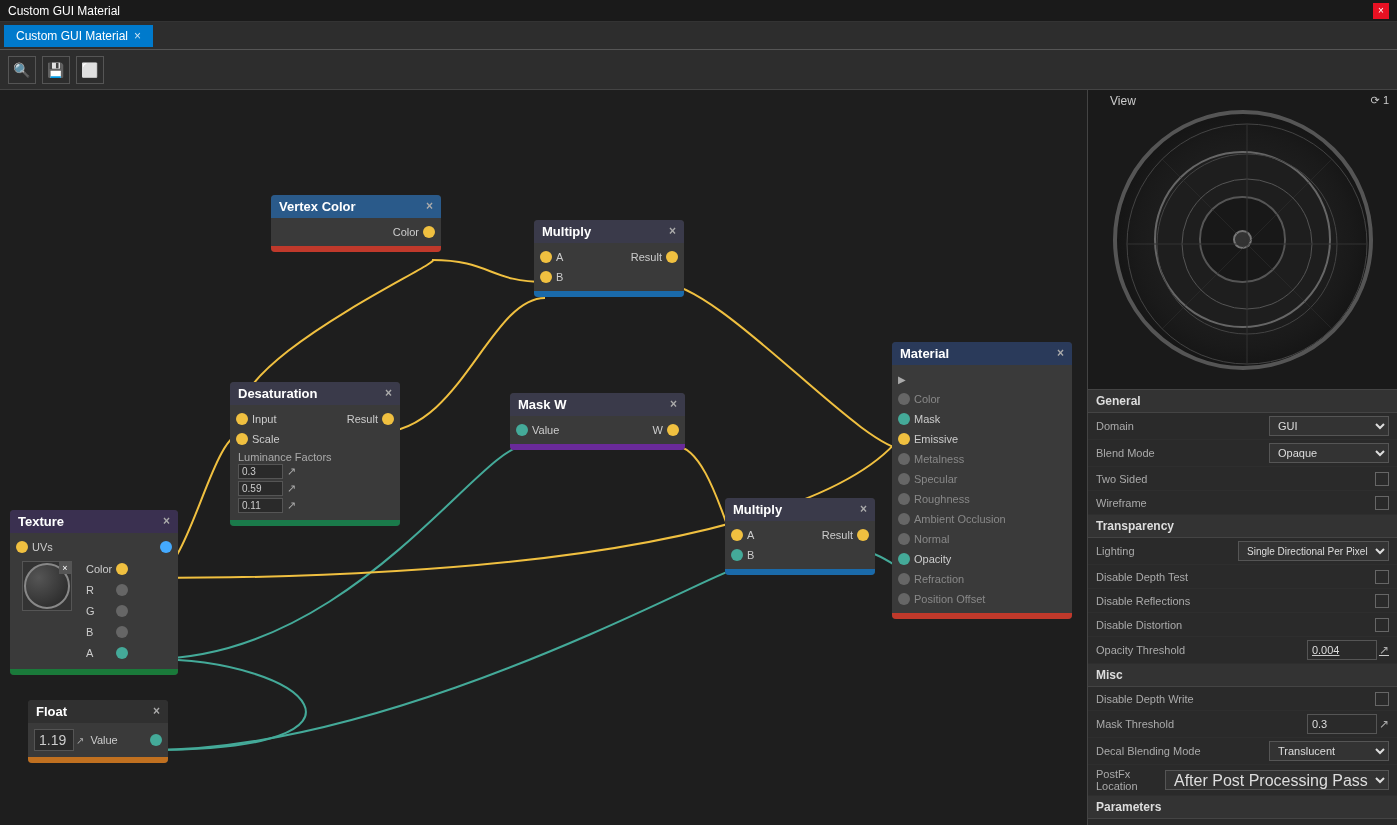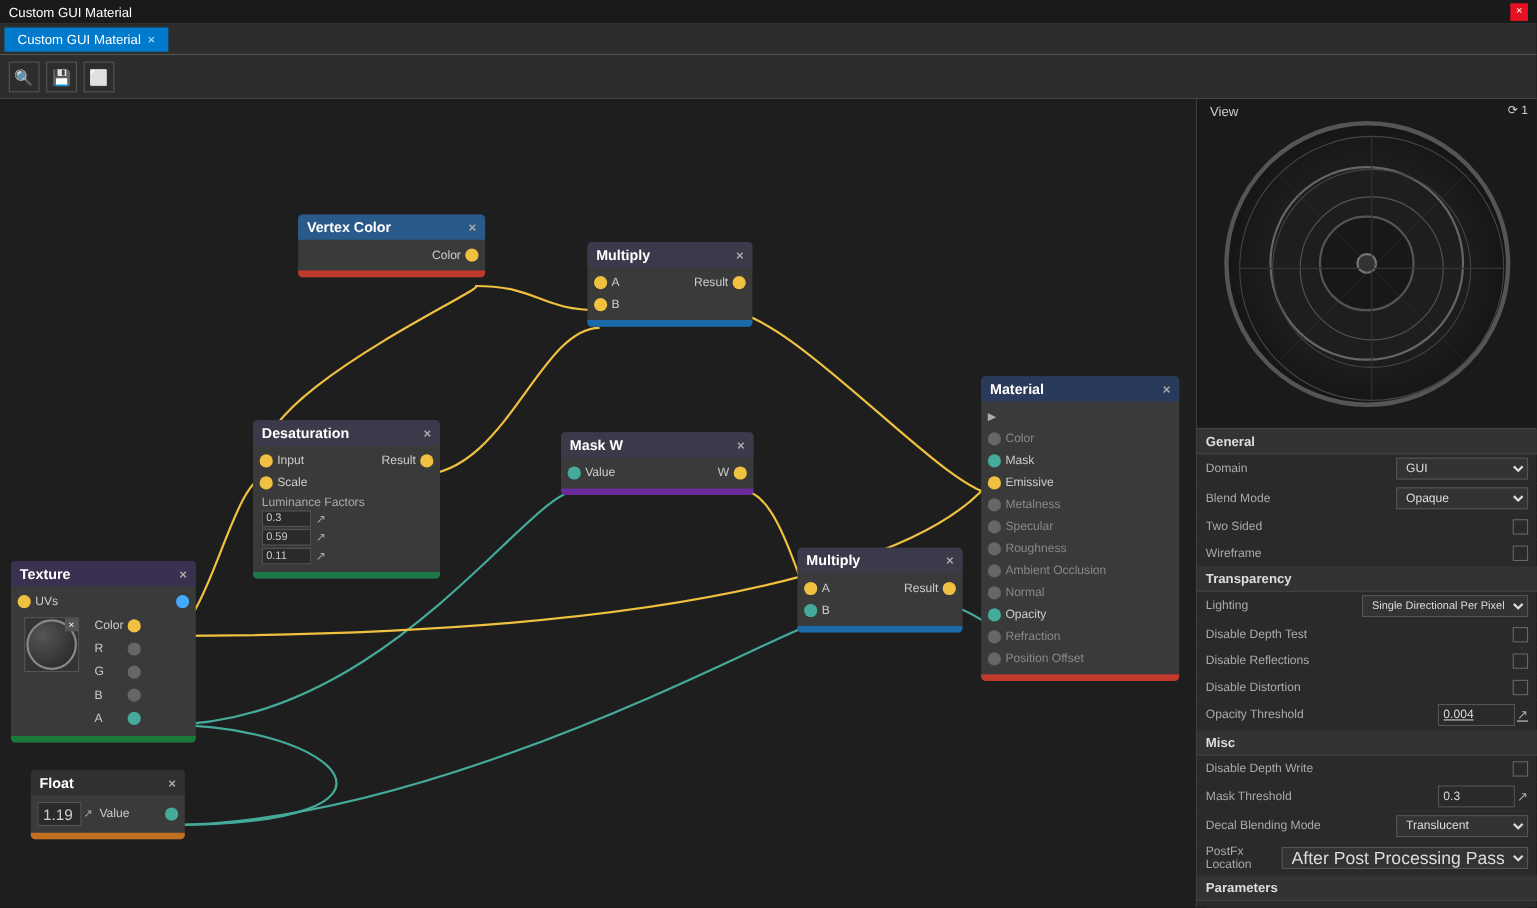--- a/index.html
+++ b/index.html
@@ -13,21 +13,21 @@
     .tab-close { cursor: pointer; opacity: 0.8; }
     
     .toolbar { background: #2d2d2d; padding: 4px 8px; display: flex; gap: 6px; align-items: center; height: 40px; border-bottom: 1px solid #444; }
     .toolbar-btn { background: transparent; border: 1px solid #555; color: #ccc; width: 28px; height: 28px; cursor: pointer; display: flex; align-items: center; justify-content: center; font-size: 14px; }
     
     .main-area { display: flex; height: calc(825px - 90px); }
     
     .canvas-area { flex: 1; background: #1e1e1e; position: relative; overflow: hidden; }
     
     .node { position: absolute; background: #3a3a3a; border-radius: 4px; min-width: 140px; }
-    .node-header { padding: 4px 8px; font-size: 13px; font-weight: bold; color: #fff; border-radius: 4px 4px 0 0; display: flex; justify-content: space-between; align-items: flex-end; }
+    .node-header { padding: 4px 8px; font-size: 13px; font-weight: bold; color: #fff; border-radius: 4px 4px 0 0; display: flex; justify-content: space-between; align-items: flex-start; }
     .node-header .close-btn { color: #aaa; cursor: pointer; font-size: 12px; }
     .node-body { padding: 4px 0; }
     .node-row { display: flex; align-items: center; justify-content: space-between; padding: 2px 6px; min-height: 20px; font-size: 11px; }
     .node-pin { width: 12px; height: 12px; border-radius: 50%; display: inline-block; flex-shrink: 0; }
     .pin-yellow { background: #f0c040; }
     .pin-green { background: #4a9; }
     .pin-grey { background: #666; }
     .node-footer { height: 6px; border-radius: 0 0 4px 4px; }
     .node-label { font-size: 11px; color: #ccc; flex: 1; padding: 0 4px; }
     .node-label-right { font-size: 11px; color: #ccc; flex: 1; padding: 0 4px; text-align: right; }
@@ -74,21 +74,21 @@
     
     .texture-preview { width: 50px; height: 50px; background: #333; border: 1px solid #555; margin: 2px 6px; display: flex; align-items: center; justify-content: center; font-size: 9px; color: #666; position: relative; overflow: hidden; }
     .tex-circle { width: 46px; height: 46px; border-radius: 50%; background: radial-gradient(circle at 30% 30%, #555, #222); border: 2px solid #888; }
     
     .float-val { background: #2a2a2a; border: 1px solid #555; color: #ccc; width: 40px; font-size: 14px; padding: 2px 4px; }
     
     
     .right-panel { width: 310px; background: #2a2a2a; border-left: 1px solid #444; display: flex; flex-direction: column; overflow: hidden; }
     
     .view-section { height: 300px; background: #1a1a1a; position: relative; border-bottom: 1px solid #444; }
-    .view-label { position: absolute; top: 4px; left: 12px; font-size: 12px; color: #ccc; }
+    .view-label { position: absolute; top: 4px; left: 22px; font-size: 12px; color: #ccc; }
     .view-badge { position: absolute; top: 4px; right: 8px; font-size: 11px; color: #ccc; }
     .view-img { width: 100%; height: 100%; display: flex; align-items: center; justify-content: center; }
     
     
     .circular-view { width: 260px; height: 260px; border-radius: 50%; background: radial-gradient(ellipse at center, #2a2a2a 0%, #1a1a1a 60%, #0a0a0a 100%); border: 4px solid #555; position: relative; overflow: hidden; margin: 15px auto; }
     .inner-ring { position: absolute; top: 15%; left: 15%; width: 70%; height: 70%; border-radius: 50%; border: 2px solid #666; background: #1e1e1e; }
     .inner-ring2 { position: absolute; top: 25%; left: 25%; width: 50%; height: 50%; border-radius: 50%; border: 2px solid #555; background: #181818; }
     .hub { position: absolute; top: 38%; left: 38%; width: 24%; height: 24%; border-radius: 50%; background: #333; border: 2px solid #777; }
     
     .props-section { flex: 1; overflow-y: auto; padding: 0; }

